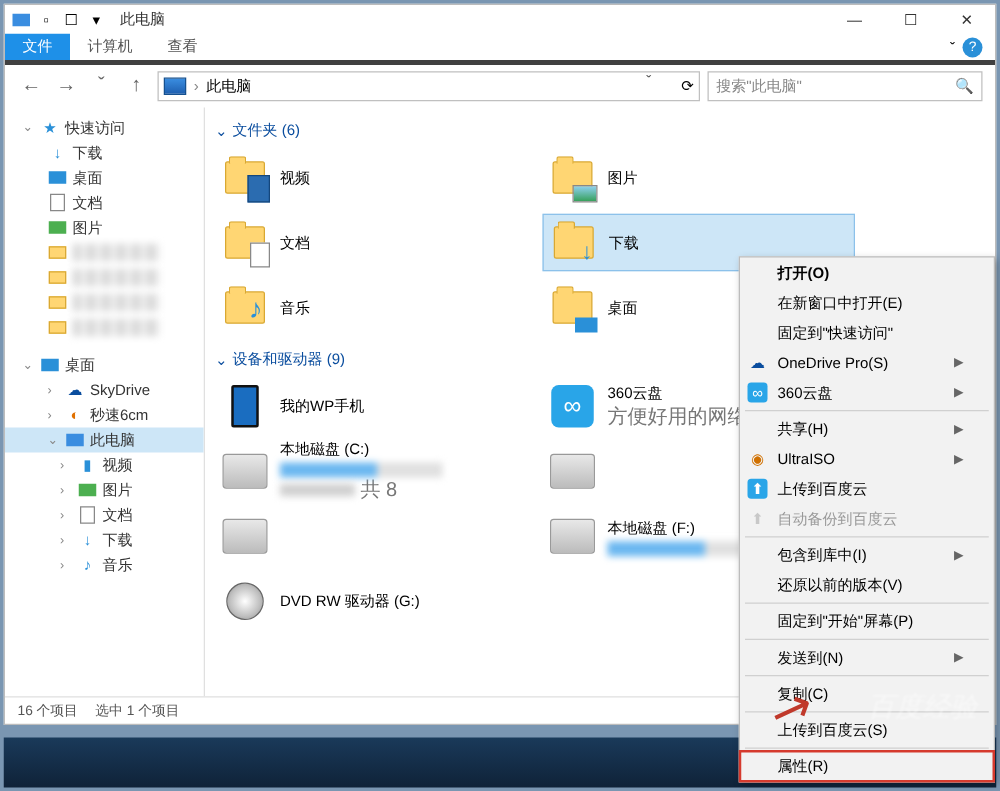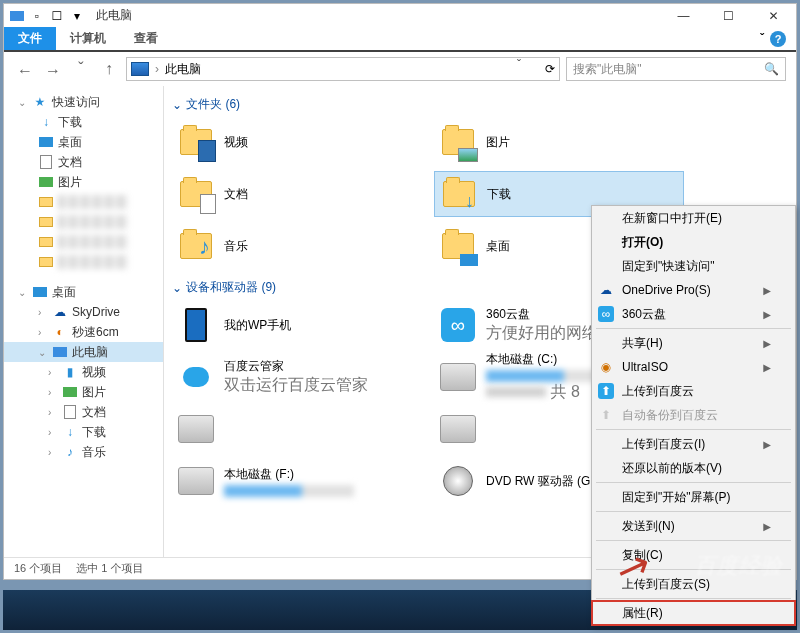--- a/index.html
+++ b/index.html
@@ -5,21 +5,21 @@
   * { box-sizing: border-box; font-family: "Microsoft YaHei", "Segoe UI", sans-serif; }
   body { margin: 0; background: #1a3a5a; display: flex; align-items: flex-start; justify-content: center; }
   .frame { width: 800px; height: 633px; background: #7a96b2; padding: 3px; position: relative; }
   .window { width: 794px; height: 577px; background: #fff; border: 1px solid #bcbcbc; position: relative; overflow: hidden; }
   .titlebar { height: 23px; display: flex; align-items: center; background: #fff; font-size: 12px; }
   .titlebar .qat { display: flex; align-items: center; gap: 2px; padding: 0 4px; }
   .qat-icon { width: 18px; height: 18px; display: flex; align-items: center; justify-content: center; }
   .titlebar .title { flex: 1; padding-left: 6px; color: #333; }
   .win-controls { display: flex; }
   .win-btn { width: 45px; height: 23px; display: flex; align-items: center; justify-content: center; color: #333; }
-  .ribbon-tabs { height: 25px; display: flex; align-items: stretch; font-size: 12px; border-bottom: 2px solid #404040; font-weight: bold; }
+  .ribbon-tabs { height: 25px; display: flex; align-items: stretch; font-size: 12px; border-bottom: 4px solid #404040; }
   .tab { padding: 0 14px; display: flex; align-items: center; color: #555; }
   .tab.active { background: #1e90e8; color: #fff; }
   .ribbon-tools { margin-left: auto; display: flex; align-items: center; gap: 6px; padding-right: 10px; }
   .help-circle { width: 16px; height: 16px; border-radius: 50%; background: #2a90d8; color: #fff; font-size: 11px; display: flex; align-items: center; justify-content: center; }
 
   .addrrow { height: 34px; display: flex; align-items: center; gap: 6px; padding: 4px 10px; }
   .navbtn { width: 22px; height: 22px; display: flex; align-items: center; justify-content: center; color: #666; }
   .addrbox { flex: 1; height: 24px; border: 1px solid #c0c0c0; display: flex; align-items: center; padding: 0 4px; font-size: 12px; gap: 6px; }
   .addrbox .pc-icon { width: 18px; height: 14px; background: linear-gradient(#3a8de0,#1e5fb0); border: 1px solid #15508f; }
   .addrbox .sep { color: #888; }
@@ -326,31 +326,20 @@
           <div class="tile">
               <div class="big-icon">
                 <div class="cloud-icon">∞</div>
               </div>
               <div class="labels">
                 <span>360云盘</span>
                 <span class="sub">方便好用的网络U盘</span>
               </div>
             </div>
           <div class="tile">
-              <div class="big-icon">
-                <div class="bdy-icon">
-                  <span></span>
-                </div>
-              </div>
-              <div class="labels">
-                <span>百度云管家</span>
-                <span class="sub">双击运行百度云管家</span>
-              </div>
-            </div>
-          <div class="tile">
               <div class="big-icon drive"></div>
               <div class="labels">
                 <span>本地磁盘 (C:)</span>
                 <div class="blur-main"></div>
                 <span class="sub"><span class="blur-text"></span> <span>共 8</span></span>
               </div>
             </div>
           <div class="tile">
               <div class="big-icon drive"></div>
             </div>
@@ -381,24 +370,24 @@
       <span>选中 1 个项目</span>
       <div class="right">
         <div class="view-toggle"></div>
         <div class="view-toggle active"></div>
       </div>
     </div>
   </div>
 
   <div class="ctxmenu">
     <div class="mi">
+        <span style="font-weight:bold">打开(O)</span>
+      </div>
+    <div class="mi">
         <span>在新窗口中打开(E)</span>
-      </div>
-    <div class="mi">
-        <span style="font-weight:bold">打开(O)</span>
       </div>
     <div class="mi">
         <span>固定到"快速访问"</span>
       </div>
     <div class="mi">
         <span class="micon" style="color:#0a4d9e">☁</span>
         <span>OneDrive Pro(S)</span>
         <span class="arrow">▶</span>
       </div>
     <div class="mi">
@@ -419,21 +408,21 @@
     <div class="mi">
         <span class="micon" style="background:#29a5e8;color:#fff;border-radius:3px">⬆</span>
         <span>上传到百度云</span>
       </div>
     <div class="mi" style="color:#999">
         <span class="micon" style="color:#c8c8c8">⬆</span>
         <span>自动备份到百度云</span>
       </div>
     <div class="sep"></div>
     <div class="mi">
-        <span>上传到百度云(I)</span>
+        <span>包含到库中(I)</span>
         <span class="arrow">▶</span>
       </div>
     <div class="mi">
         <span>还原以前的版本(V)</span>
       </div>
     <div class="sep"></div>
     <div class="mi">
         <span>固定到"开始"屏幕(P)</span>
       </div>
     <div class="sep"></div>

